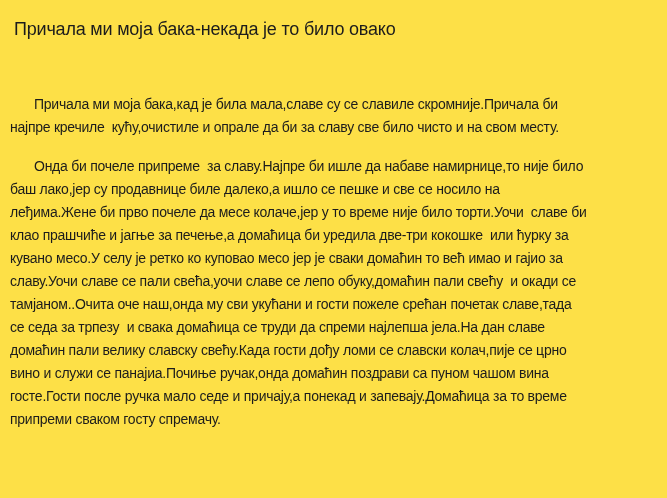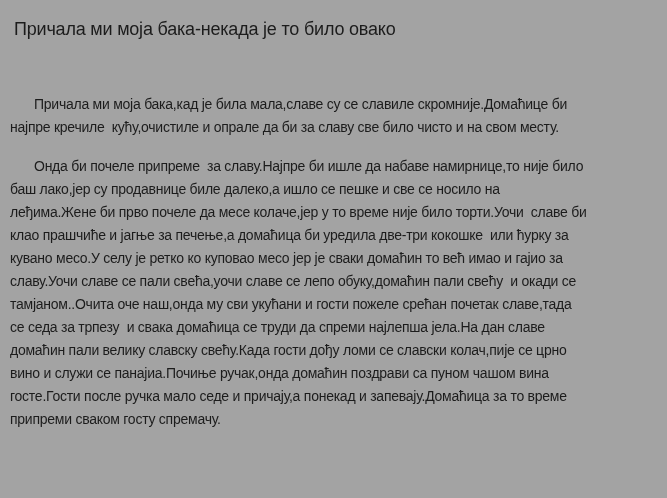--- a/index.html
+++ b/index.html
@@ -4,21 +4,21 @@
 <style>
   html, body {
     margin: 0;
     padding: 0;
     background: #ffffff;
   }
   .page {
     position: relative;
     width: 667px;
     height: 498px;
-    background: #a3a3a3;
+    background: #fde047;
     overflow: hidden;
     font-family: "Liberation Sans", "DejaVu Sans", sans-serif;
     color: #1c1c1c;
   }
   .doc-title {
     margin: 16px 14px 0 14px;
     font-size: 18px;
     line-height: 26px;
     font-weight: normal;
     letter-spacing: -0.2px;
@@ -35,21 +35,21 @@
     text-indent: 24px;
     white-space: pre-wrap;
   }
 </style>
 </head>
 <body>
 
 <div class="page">
   <h1 class="doc-title">Причала ми моја бака-некада је то било овако</h1>
   <div class="doc-body">
-    <p>Причала ми моја бака,кад је била мала,славе су се славиле скромније.Домаћице би
+    <p>Причала ми моја бака,кад је била мала,славе су се славиле скромније.Причала би
 најпре кречиле  кућу,очистиле и опрале да би за славу све било чисто и на свом месту.</p>
     <p>Онда би почеле припреме  за славу.Најпре би ишле да набаве намирнице,то није било
 баш лако,јер су продавнице биле далеко,а ишло се пешке и све се носило на
 леђима.Жене би прво почеле да месе колаче,јер у то време није било торти.Уочи  славе би
 клао прашчиће и јагње за печење,а домаћица би уредила две-три кокошке  или ћурку за
 кувано месо.У селу је ретко ко куповао месо јер је сваки домаћин то већ имао и гајио за
 славу.Уочи славе се пали свећа,уочи славе се лепо обуку,домаћин пали свећу  и окади се
 тамјаном..Очита оче наш,онда му сви укућани и гости пожеле срећан почетак славе,тада
 се седа за трпезу  и свака домаћица се труди да спреми најлепша јела.На дан славе
 домаћин пали велику славску свећу.Када гости дођу ломи се славски колач,пије се црно

